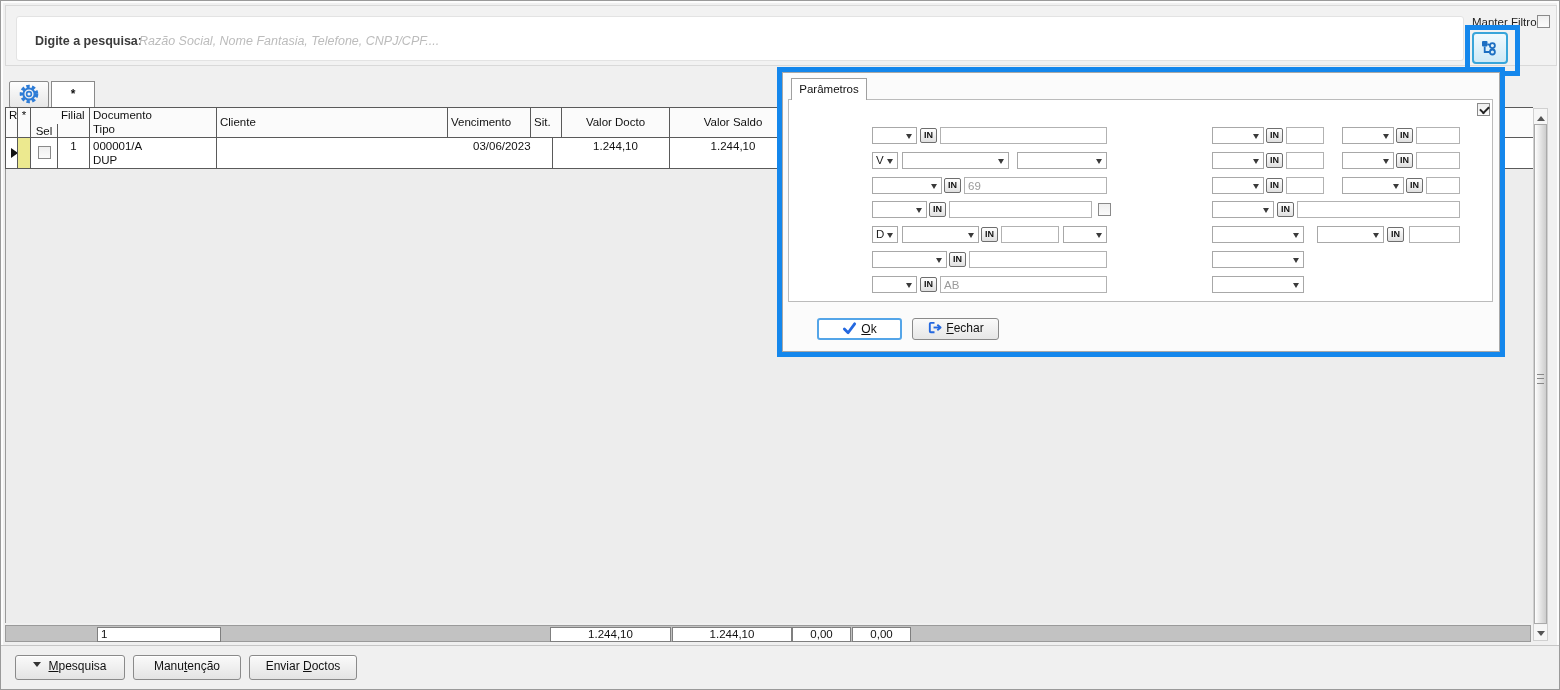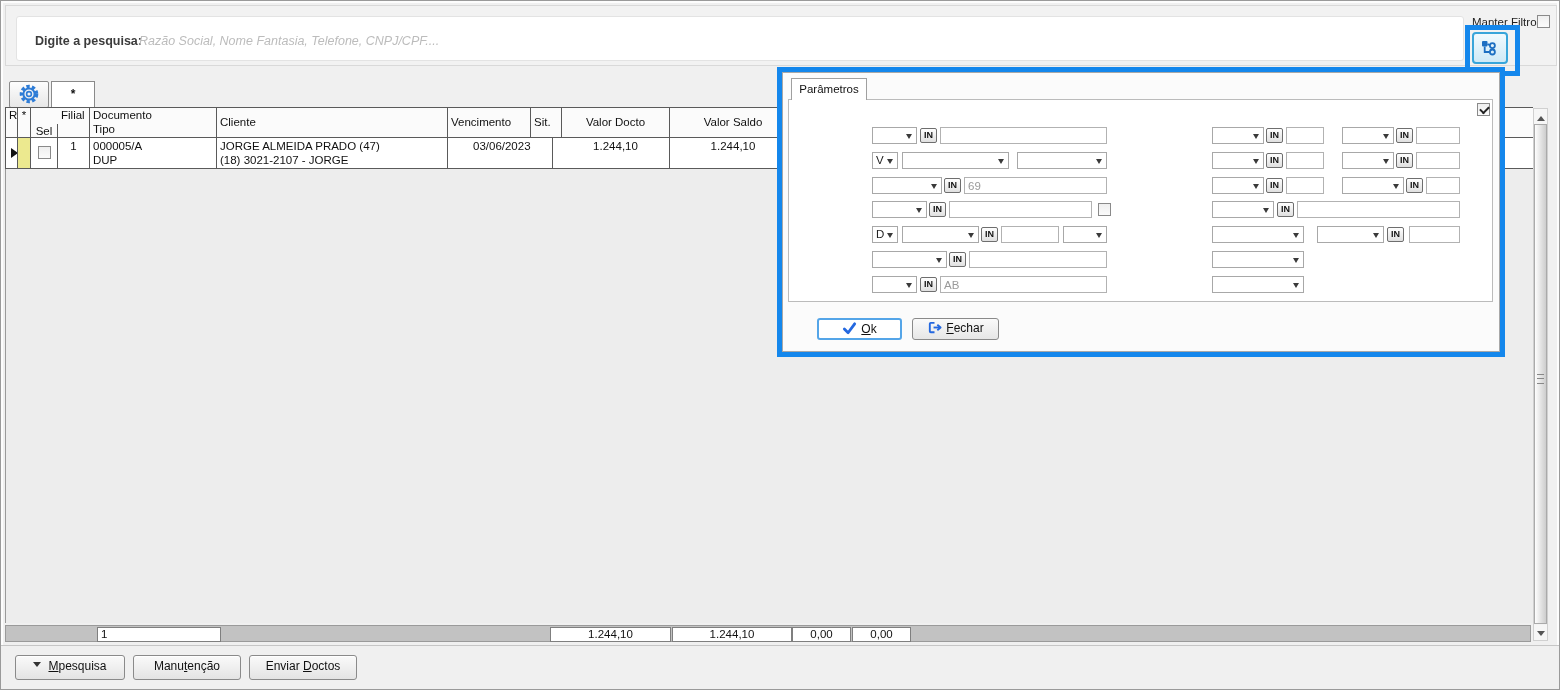--- a/index.html
+++ b/index.html
@@ -110,26 +110,22 @@
   </div>
 
   <div class="abs grow">
     <div class="rc" style="left:0;width:12px;">
         <div class="marker"></div>
       </div>
     <div class="rc ylw" style="left:12px;width:13px;"></div>
     <div class="rc" style="left:25px;width:27px;"><span class="chkb" style="display:inline-block;margin:7px 0 0 4px;"></span></div>
     <div class="rc num" style="left:52px;width:32px;">1</div>
     <div class="rc" style="left:84px;width:127px;">
-      <div>000005/A</div>
+      <div>000001/A</div>
       <div>DUP</div>
-    </div>
-    <div class="rc" style="left:211px;width:231px;">
-      <div>JORGE ALMEIDA PRADO (47)</div>
-      <div>(18) 3021-2107 - JORGE</div>
     </div>
     <div class="rc" style="left:464px;width:83px;">03/06/2023</div>
     <div class="rc" style="left:525px;width:31px;margin-top:38px;">AB-</div>
     <div class="rc num" style="left:556px;width:108px;">1.244,10</div>
     <div class="rc num" style="left:664px;width:127px;">1.244,10</div>
     <div class="rc" style="left:791px;width:736px;border-right:none;"></div>
   </div>
 
   <div class="abs gbody"></div>
 

